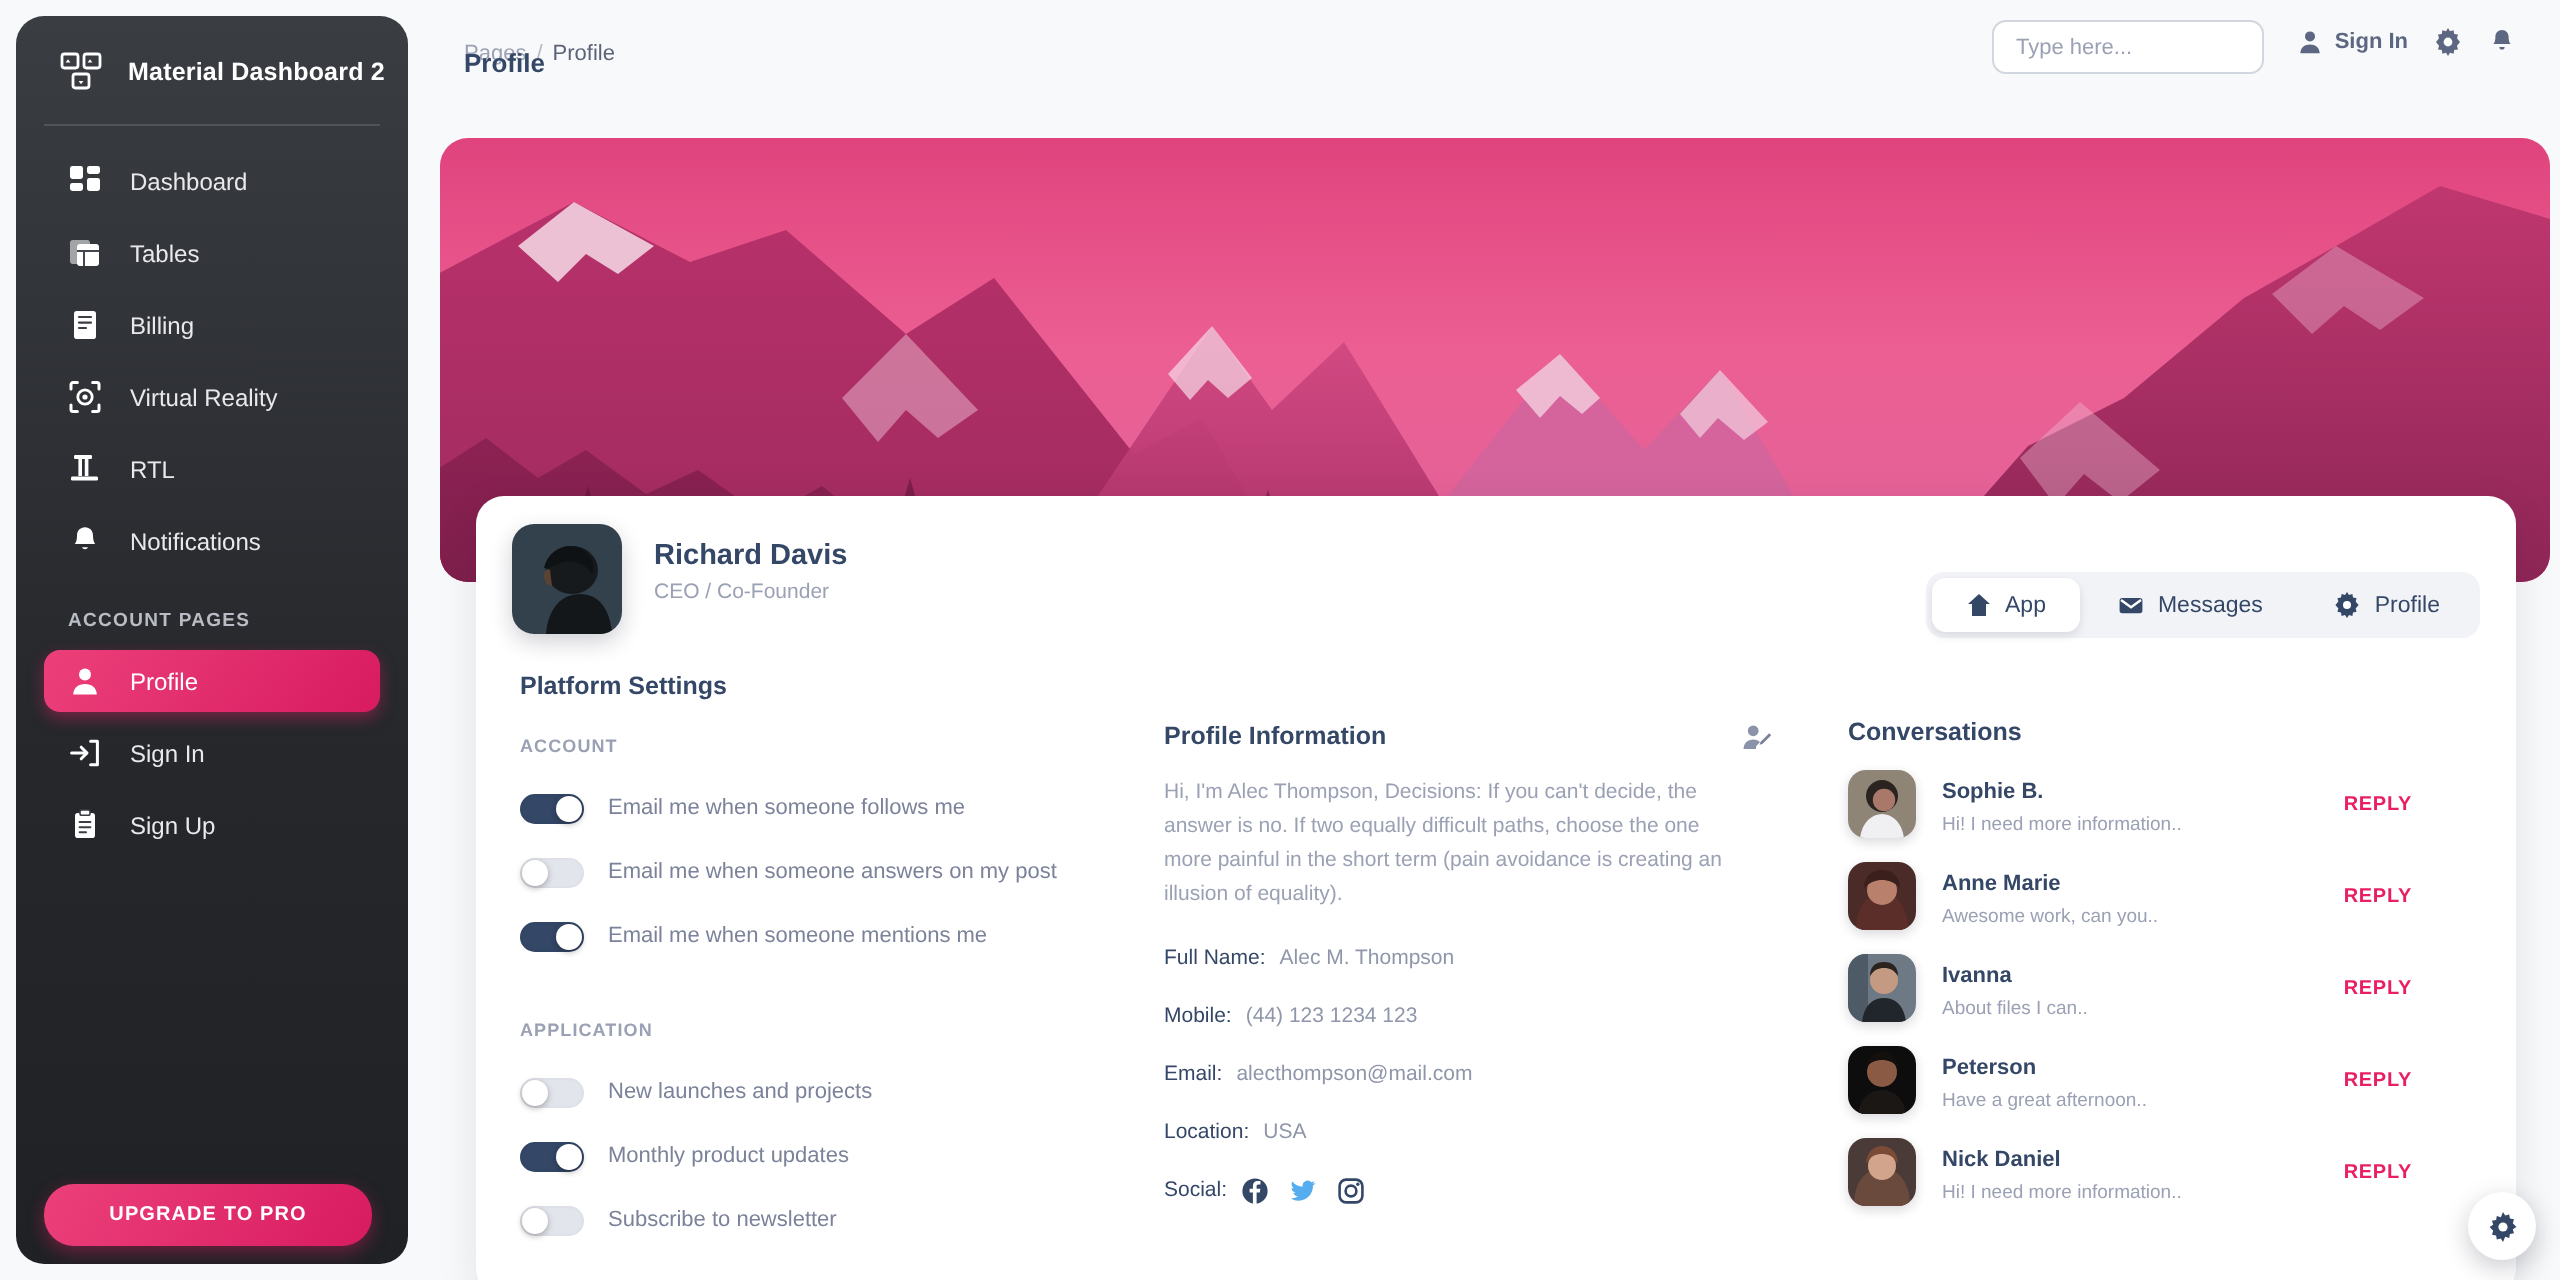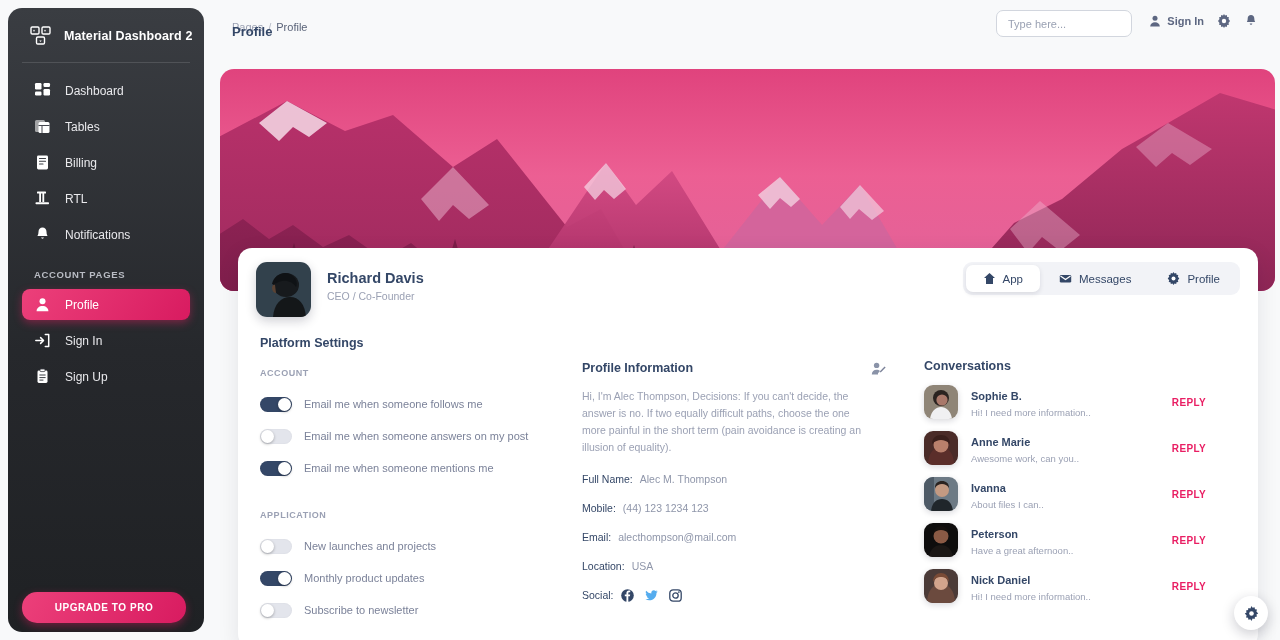--- a/index.html
+++ b/index.html
@@ -108,21 +108,21 @@
   .avatar {
     width: 55px; height: 55px; border-radius: 11px; overflow: hidden;
     flex: 0 0 auto; box-shadow: 0 4px 11px rgba(20,20,43,.2);
   }
   .avatar svg { display:block; width:100%; height:100%; }
   .prof-id { margin-left: 16px; padding-top: 8px; }
   .prof-name { font-size: 14.5px; font-weight: bold; color: #344767; }
   .prof-role { font-size: 10.5px; color: #9ba1b4; margin-top: 4px; }
 
   .tabs {
-    position: absolute; right: 18px; top: 14px;
+    position: absolute; right: 18px; top: 38px;
     display: flex; align-items: center;
     background: #f2f3f7; border-radius: 9px; padding: 3px; gap: 2px;
   }
   .tab {
     display: flex; align-items: center; gap: 7px; cursor: pointer;
     height: 27px; padding: 0 17px; border-radius: 7px;
     font-size: 11.5px; color: #344767;
   }
   .tab.active { background: #fff; box-shadow: 0 2px 5px rgba(20,20,43,.11); }
   .tab .ti { width: 13px; height: 13px; display: block; }
@@ -238,20 +238,33 @@
       <div class="nav-item">
         <span class="ico"><svg viewBox="0 0 17 17">
               <rect x="3" y="1.5" width="11" height="14" rx="1.4" fill="#fff"></rect>
               <g stroke="#3b3e44" stroke-width="1.1" stroke-linecap="round">
                 <line x1="5.5" y1="4.5" x2="11.5" y2="4.5"></line>
                 <line x1="5.5" y1="7.3" x2="11.5" y2="7.3"></line>
                 <line x1="5.5" y1="10" x2="9" y2="10"></line>
               </g>
             </svg></span>
         <span class="lbl">Billing</span>
+      </div>
+      <div class="nav-item">
+        <span class="ico"><svg viewBox="0 0 17 17">
+              <g fill="none" stroke="#fff" stroke-width="1.5" stroke-linecap="round">
+                <path d="M1.5 4.5V2.3A1 1 0 012.5 1.3h2.2"></path>
+                <path d="M15.5 4.5V2.3a1 1 0 00-1-1h-2.2"></path>
+                <path d="M1.5 12.5v2.2a1 1 0 001 1h2.2"></path>
+                <path d="M15.5 12.5v2.2a1 1 0 01-1 1h-2.2"></path>
+              </g>
+              <circle cx="8.5" cy="8.5" r="3.6" fill="none" stroke="#fff" stroke-width="1.4"></circle>
+              <circle cx="8.5" cy="8.5" r="1.3" fill="#fff"></circle>
+            </svg></span>
+        <span class="lbl">Virtual Reality</span>
       </div>
       <div class="nav-item">
         <span class="ico"><svg viewBox="0 0 17 17">
               <g fill="#fff">
                 <rect x="3" y="1.5" width="9" height="2" rx=".6"></rect>
                 <rect x="5.2" y="3" width="1.8" height="9"></rect>
                 <rect x="8.4" y="3" width="1.8" height="9"></rect>
                 <rect x="1.5" y="12.3" width="13.5" height="2" rx=".7"></rect>
               </g>
             </svg></span>

